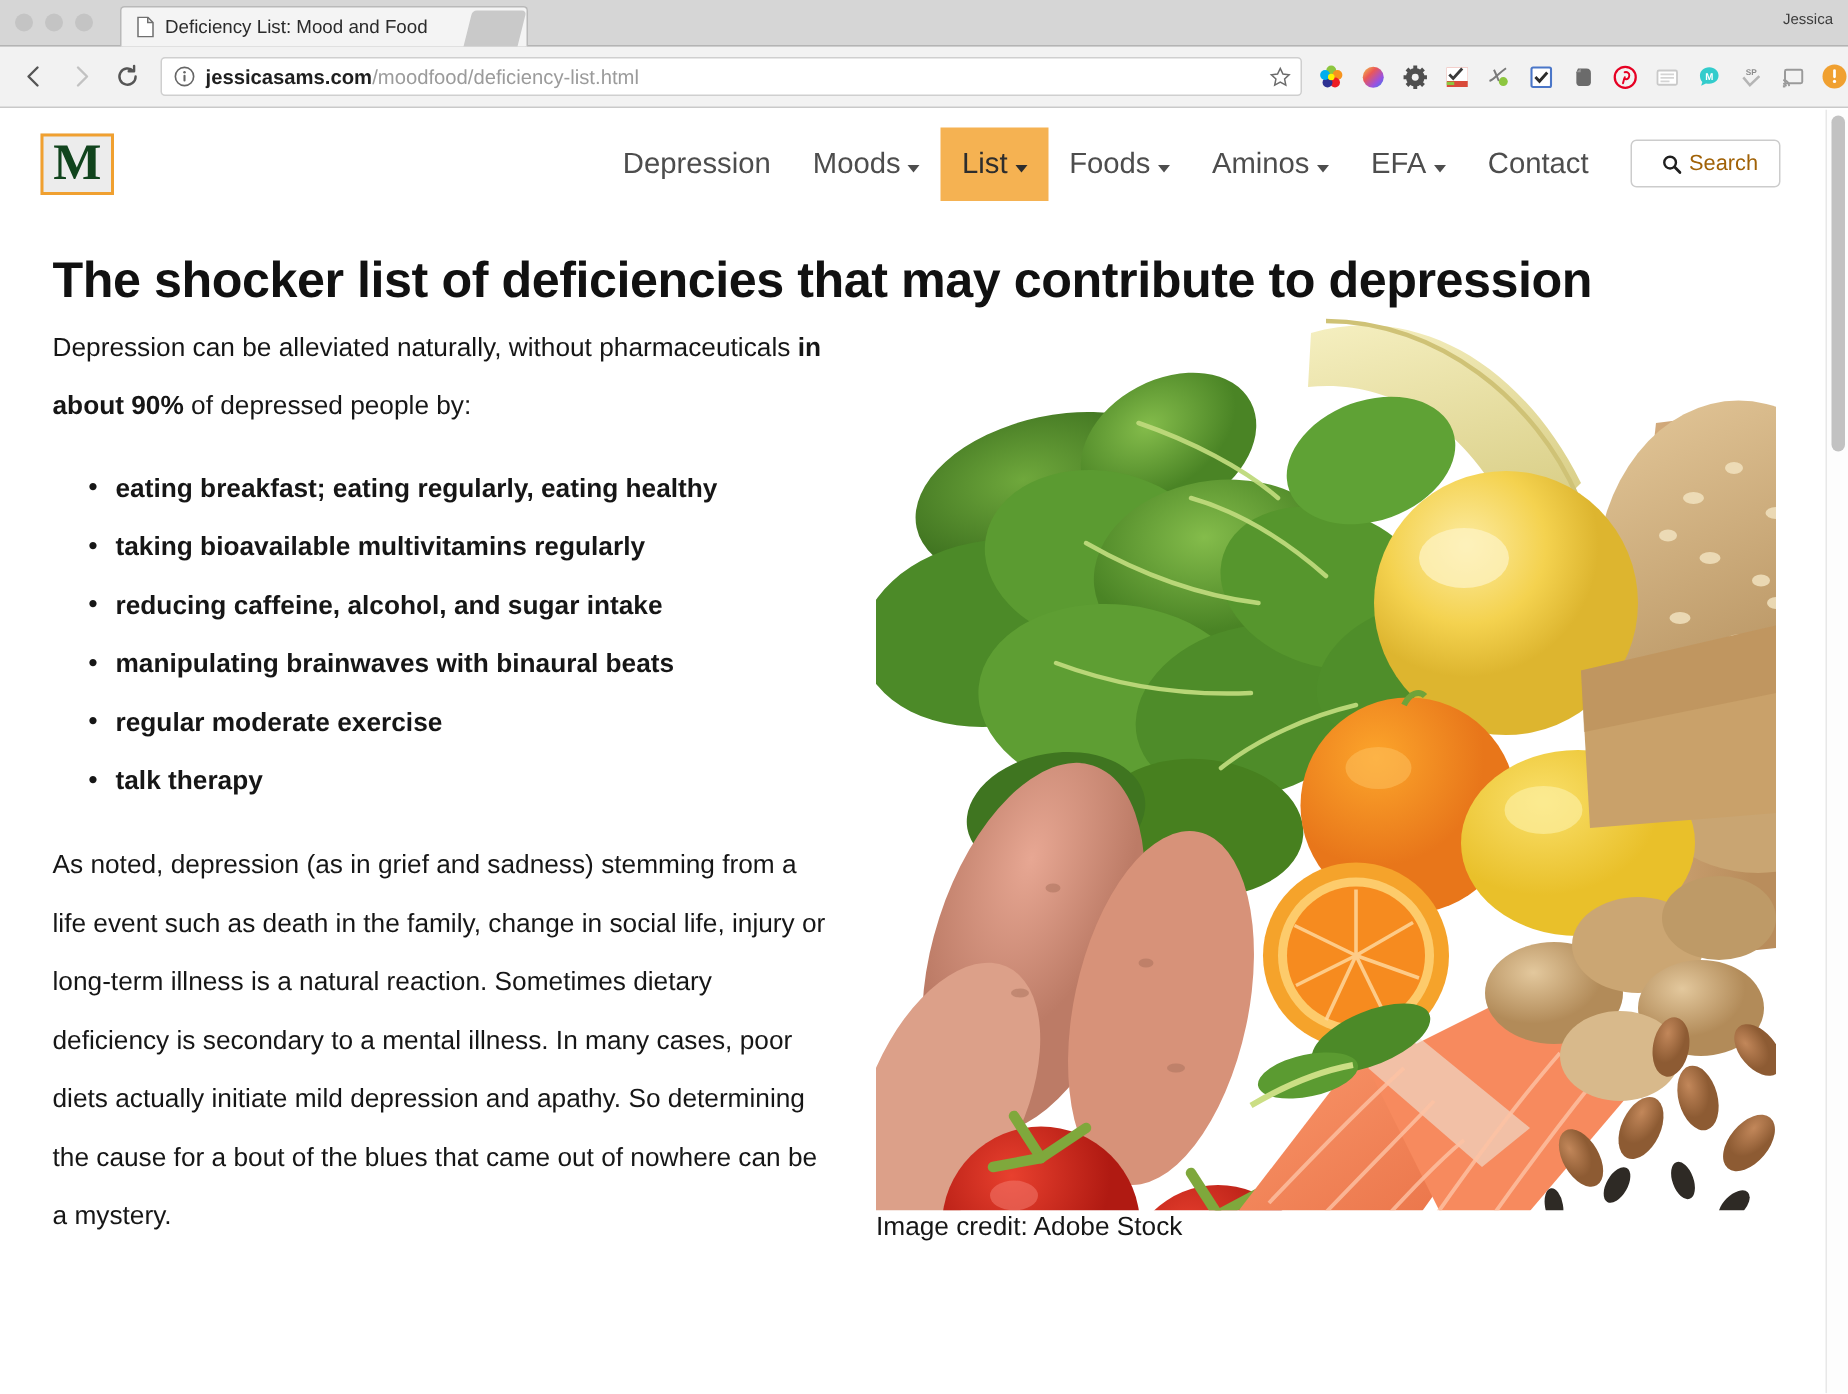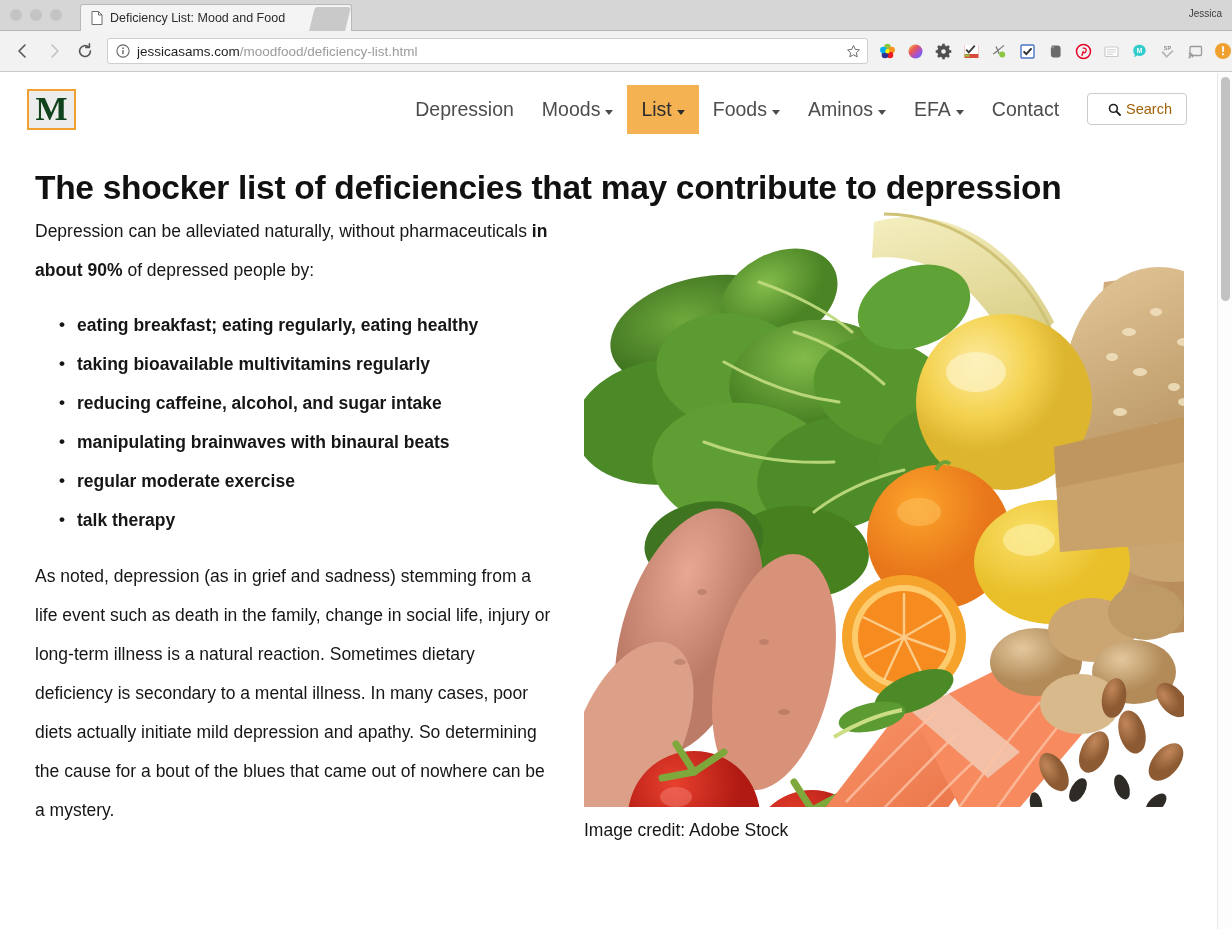--- a/index.html
+++ b/index.html
@@ -90,21 +90,21 @@
     margin-left: 6px;
     background: #ffffff;
     border: 1px solid #cfcfcf;
     border-radius: 3px;
     display: flex; align-items: center;
     padding: 0 6px 0 8px;
     position: relative;
   }
   .omni-info { flex:0 0 auto; margin-right: 7px; display:flex; }
   .omni-url { flex: 1 1 auto; font-size: 13.5px; color: #9b9b9b; white-space: nowrap; overflow: hidden;}
-  .omni-url b { color: #1f1f1f; font-weight: normal; margin-top: 24px; }
+  .omni-url b { color: #1f1f1f; font-weight: bold; margin-top: 24px; }
   .omni-star { flex: 0 0 auto; margin-left: 6px; display:flex; }
 
   .ext-tray { display: flex; align-items: center; gap: 2px; margin-left: 5px; }
   .ext-icon {
     width: 26px; height: 28px;
     display: flex; align-items: center; justify-content: center;
     cursor: pointer; flex: 0 0 auto;
   }
   .ext-icon svg { display:block; }
 
@@ -233,21 +233,20 @@
   }
 
   
   .photo-frame {
     width: 600px; height: 595px;
     position: relative; overflow: hidden;
     background: #ffffff;
   }
   .photo-caption {
     font-size: 17.5px; color: #161616;
-    margin-top: 13px;
   }
 
   
 </style>
 </head>
 <body>
 
 <div id="browser">
 
   <div class="chrome-tabstrip">

